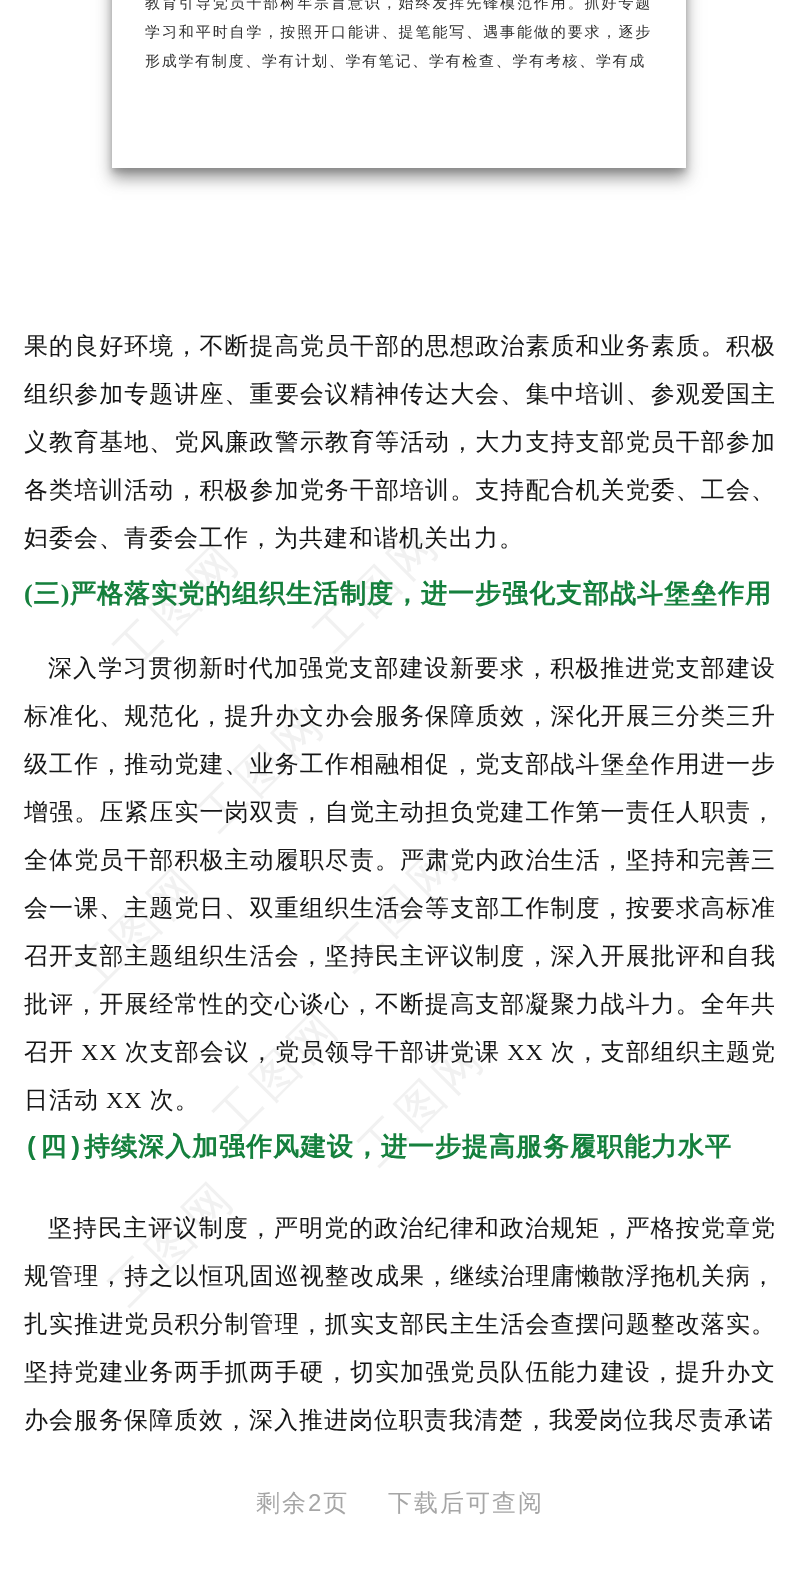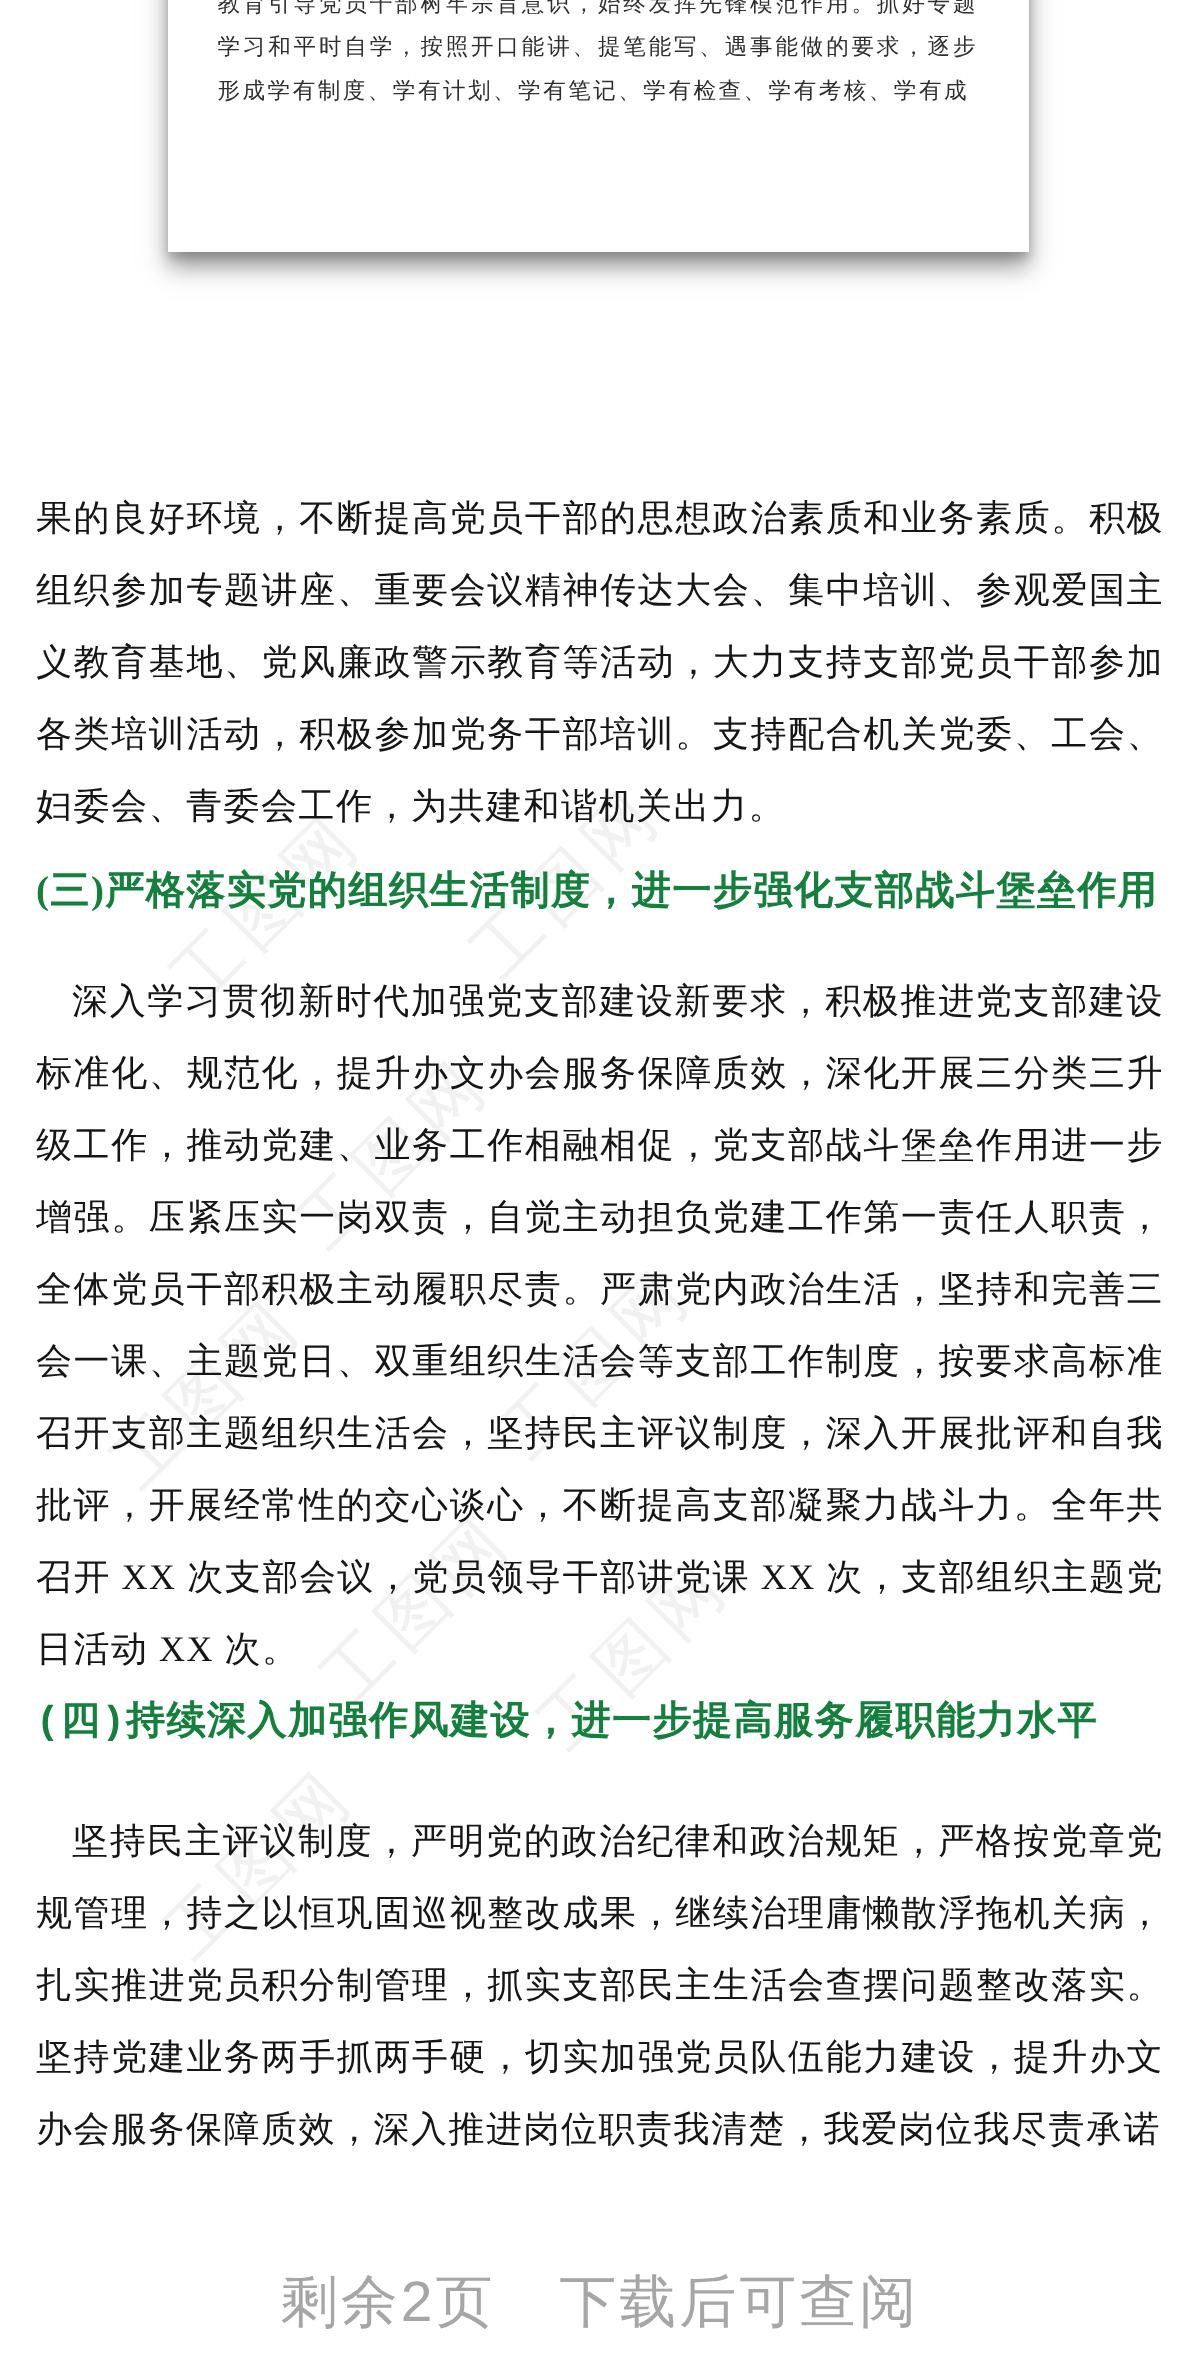--- a/index.html
+++ b/index.html
@@ -89,25 +89,24 @@
   .para-3   { top: 1204px; text-indent: 24px; }
 
   
   .footer-notice {
     position: absolute;
     left: 0;
     top: 1482px;
     width: 100%;
     text-align: center;
     font-family: "Liberation Sans", "DejaVu Sans", sans-serif;
-    font-size: 38px;
+    font-size: 24px;
     line-height: 42px;
     letter-spacing: 2px;
     color: #a6a6a6;
-    margin-top: 32px;
   }
   .footer-notice .hint { margin-left: 30px; }
 </style>
 </head>
 <body>
 
 <div class="page">
 
   <span class="watermark wm1">工图网</span>
   <span class="watermark wm2">工图网</span>

